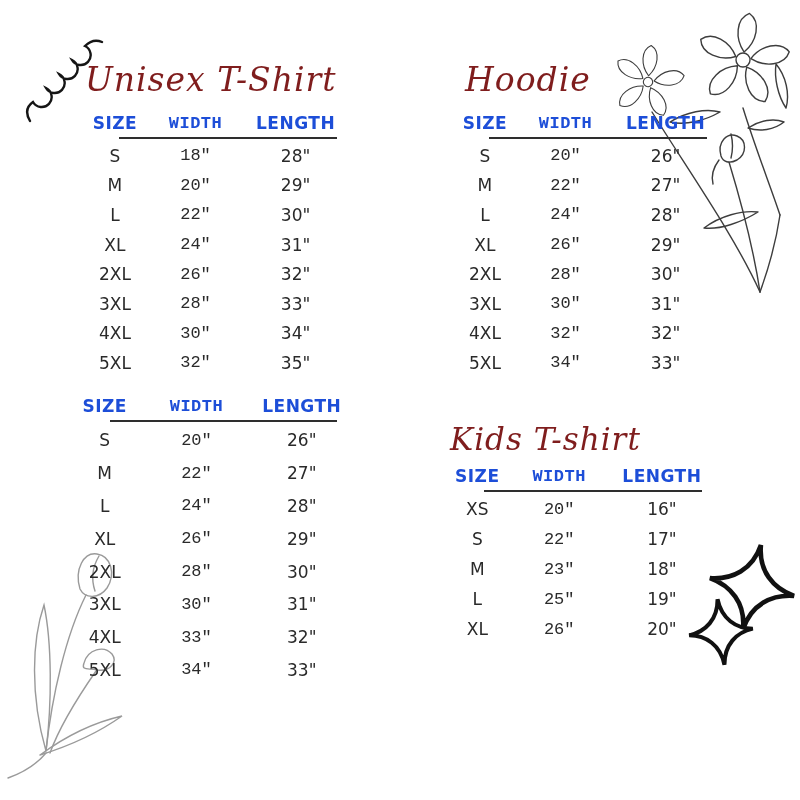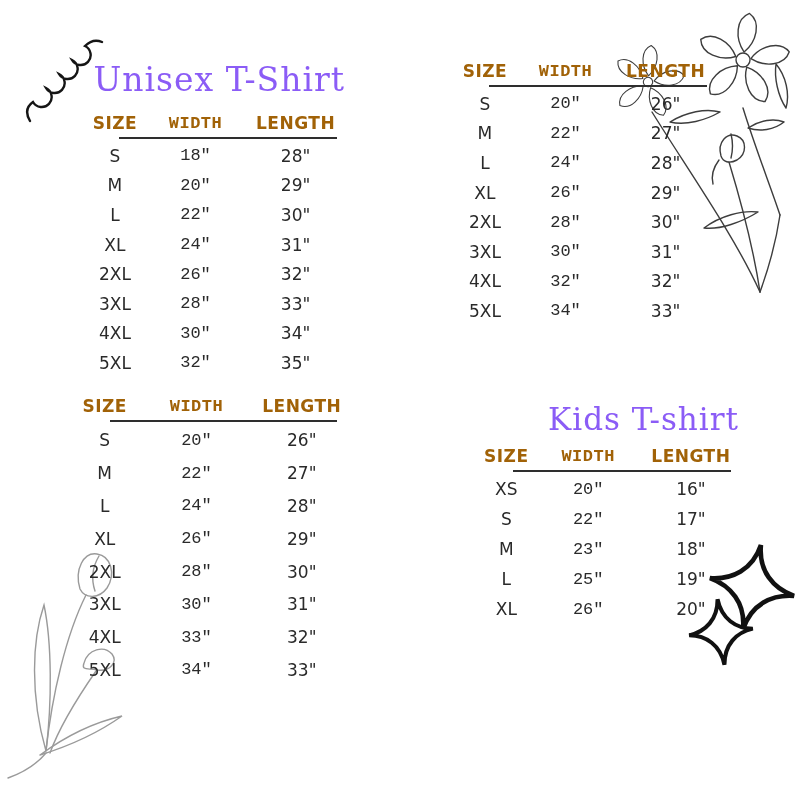--- a/index.html
+++ b/index.html
@@ -1,27 +1,27 @@
 <!DOCTYPE html>
 <html><head>
 <meta charset="utf-8">
 <style>
   html,body{margin:0;padding:0;background:#fff;}
   .canvas{position:relative;width:800px;height:800px;background:#ffffff;overflow:hidden;
           font-family:"DejaVu Sans",sans-serif;color:#262626;}
   .sect{position:absolute;}
-  .title{font-family:"DejaVu Serif",serif;font-weight:normal;text-align:right;
-         color:#8b5cf6;letter-spacing:1px;margin:0;}
+  .title{font-family:"DejaVu Serif",serif;font-weight:normal;text-align:left;
+         color:#7f1d1d;letter-spacing:1px;margin:0;font-style:italic;}
   .t1 .title,.t2 .title{font-size:33px;line-height:40px;margin-bottom:12px;}
   .t3 .title{font-size:36px;line-height:44px;margin-bottom:10px;}
   .t4 .title{font-size:31px;line-height:38px;margin-bottom:7px;}
   .t2 .title{transform:translateX(10px);}
   .t3 .title{transform:translateX(14px);}
   .thead{display:flex;height:22px;align-items:center;font-weight:bold;
-         font-size:17px;letter-spacing:.5px;color:#a16207;}
+         font-size:17px;letter-spacing:.5px;color:#1d4ed8;}
   .hline{height:2px;background:#2e2e2e;margin:3px 0 2px 13%;width:84%;}
   .c{text-align:center;}
   .c0{width:23%;}.c1{width:39%;font-family:Liberation Mono, monospace;}.c2{width:38%;}
   .t3 .c0{width:22%;}.t3 .c1{width:46%;}.t3 .c2{width:32%;}
   .t4 .c0{width:21%;}.t4 .c1{width:42%;}.t4 .c2{width:37%;}
   .trow{display:flex;align-items:center;font-size:17px;color:#2a2a2a;}
   .t1 .trow,.t2 .trow{height:29.6px;}
   .t3 .trow{height:32.8px;}
   .t4 .trow{height:30px;justify-content:flex-end;}
   .deco{position:absolute;pointer-events:none;}
@@ -135,20 +135,21 @@
         </div>
         <div class="trow">
           <span class="c c0">5XL</span>
           <span class="c c1">32"</span>
           <span class="c c2">35"</span>
         </div>
       </div>
   </section>
 
   <section class="sect t2" style="left:455px;top:60px;width:260px;">
+    <h2 class="title">Hoodie</h2>
     <div class="thead">
       <span class="c c0">SIZE</span>
       <span class="c c1">WIDTH</span>
       <span class="c c2">LENGTH</span>
     </div>
     <div class="hline"></div>
     <div class="rows">
         <div class="trow">
           <span class="c c0">S</span>
           <span class="c c1">20"</span>
@@ -236,21 +237,21 @@
           <span class="c c2">32"</span>
         </div>
         <div class="trow">
           <span class="c c0">5XL</span>
           <span class="c c1">34"</span>
           <span class="c c2">33"</span>
         </div>
       </div>
   </section>
 
-  <section class="sect t4" style="left:450px;top:400px;width:260px;margin-left:29px;">
+  <section class="sect t4" style="left:450px;top:420px;width:260px;">
     <h2 class="title">Kids T-shirt</h2>
     <div class="thead">
       <span class="c c0">SIZE</span>
       <span class="c c1">WIDTH</span>
       <span class="c c2">LENGTH</span>
     </div>
     <div class="hline"></div>
     <div class="rows">
         <div class="trow">
           <span class="c c0">XS</span>

